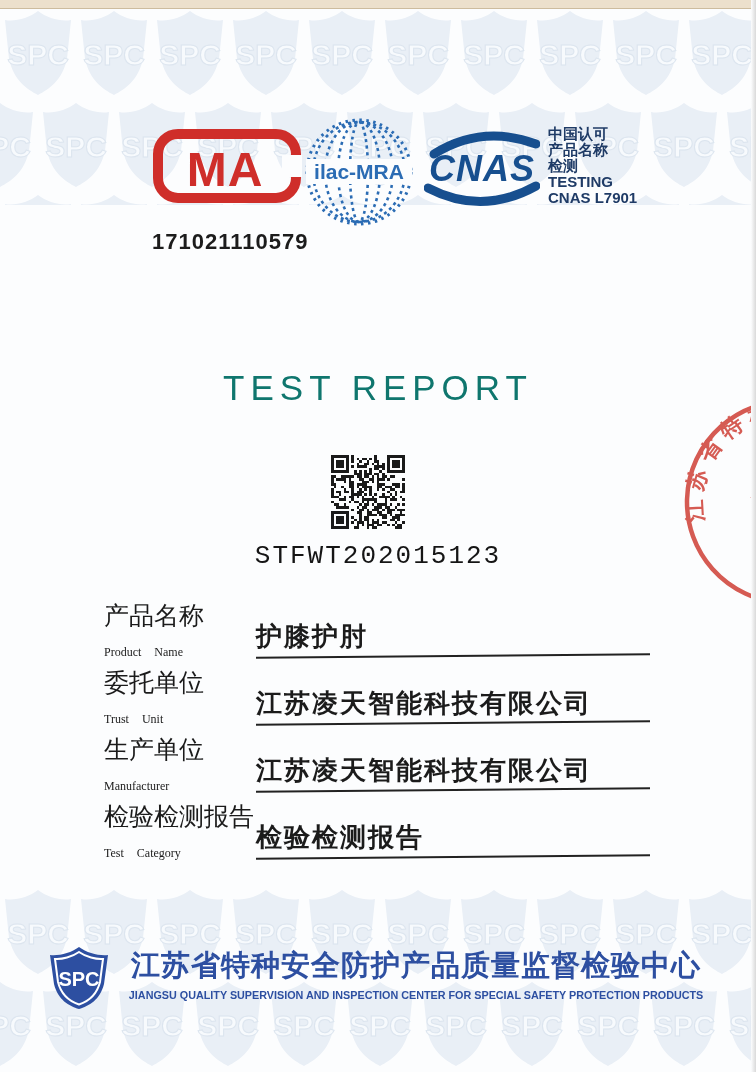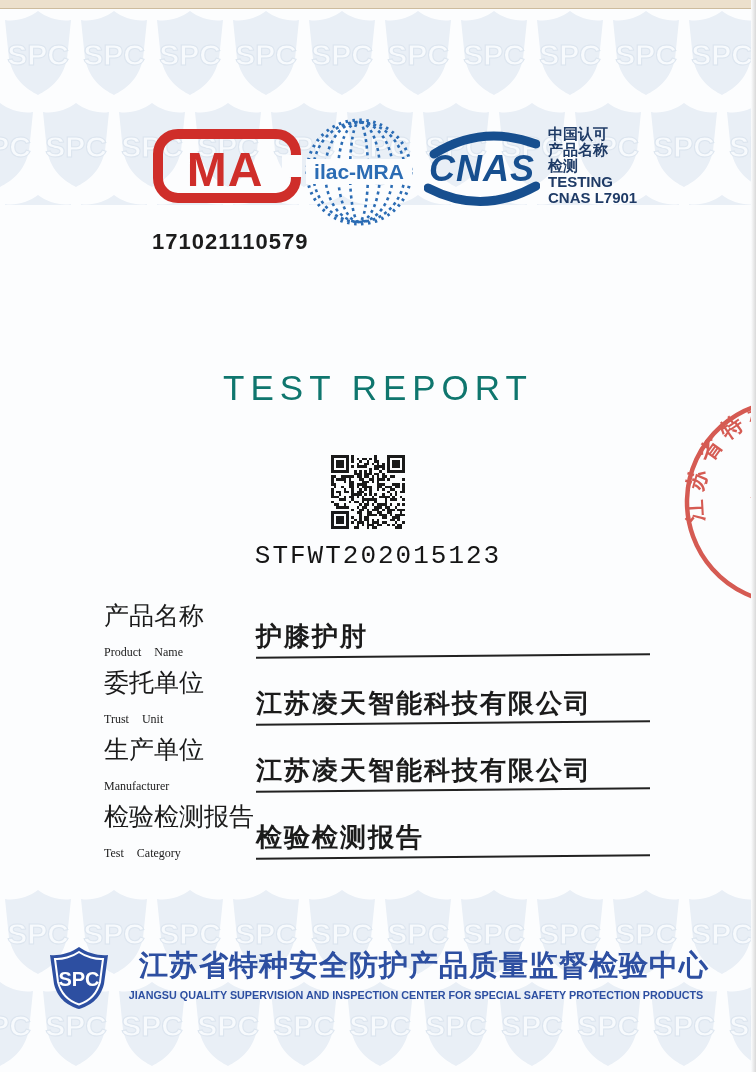--- a/index.html
+++ b/index.html
@@ -53,21 +53,21 @@
   .value-line { position:absolute; bottom:7px; left:0; right:0; height:2px; background:#222;
     transform:rotate(-0.5deg); }
 
   
   .seal { position:absolute; left:682px; top:396px; width:212px; height:212px; z-index:5;
     transform:rotate(-20deg); opacity:0.88; }
 
   
   .footer { position:absolute; top:946px; left:0; width:100%; display:flex;
     justify-content:center; align-items:flex-start; gap:12px; z-index:2; }
-  .footer-text { text-align:right; }
+  .footer-text { text-align:center; }
   .footer-cn { font-size:29px; font-weight:bold; color:#2d4fa1; letter-spacing:1px;
     font-family:"Liberation Sans", sans-serif; white-space:nowrap; }
   .footer-en { font-size:11px; font-weight:bold; color:#2d4fa1; margin-top:3px;
     transform:scaleX(0.98); white-space:nowrap; }
 </style>
 </head>
 <body>
 
 <div class="page">
 

